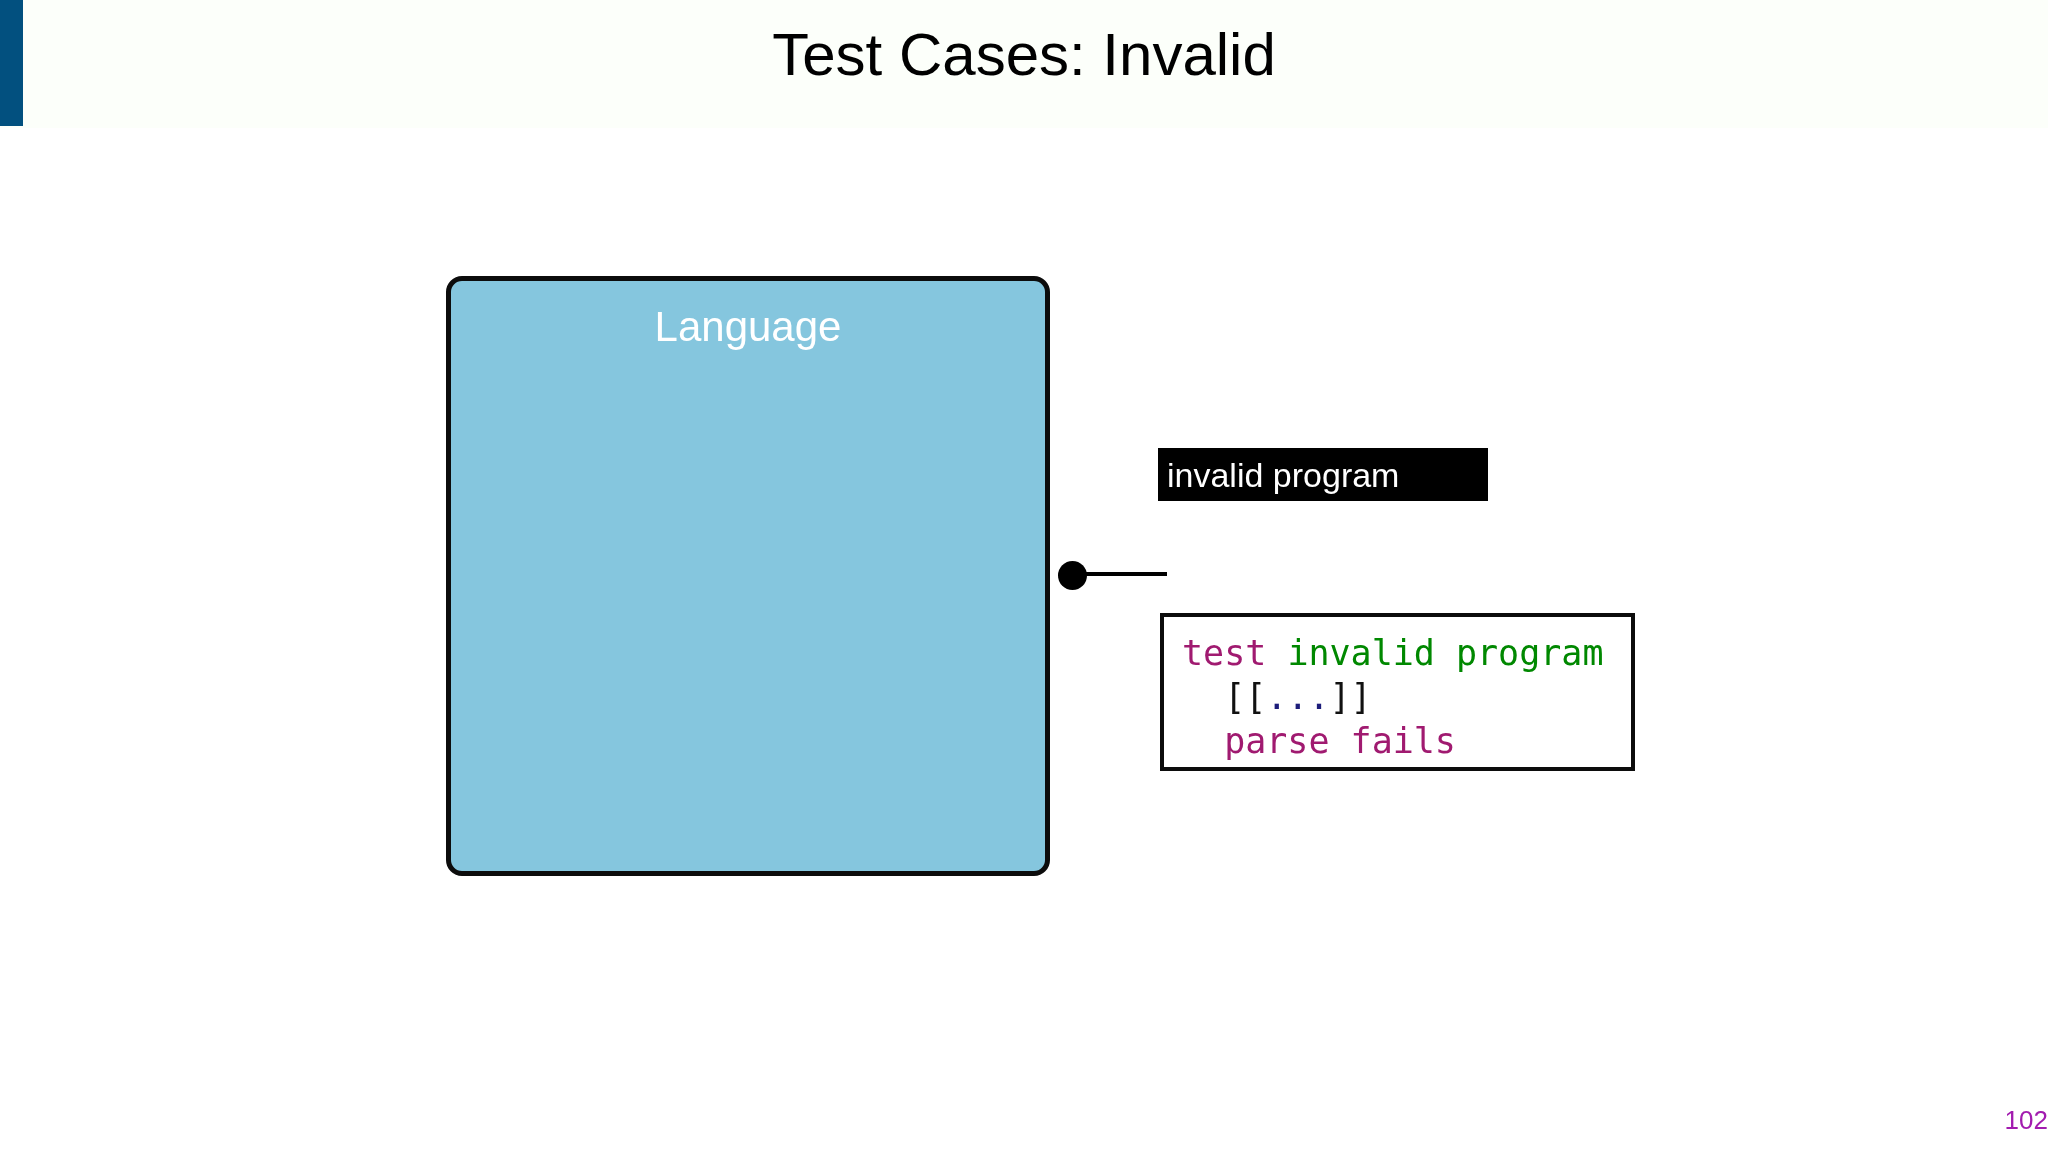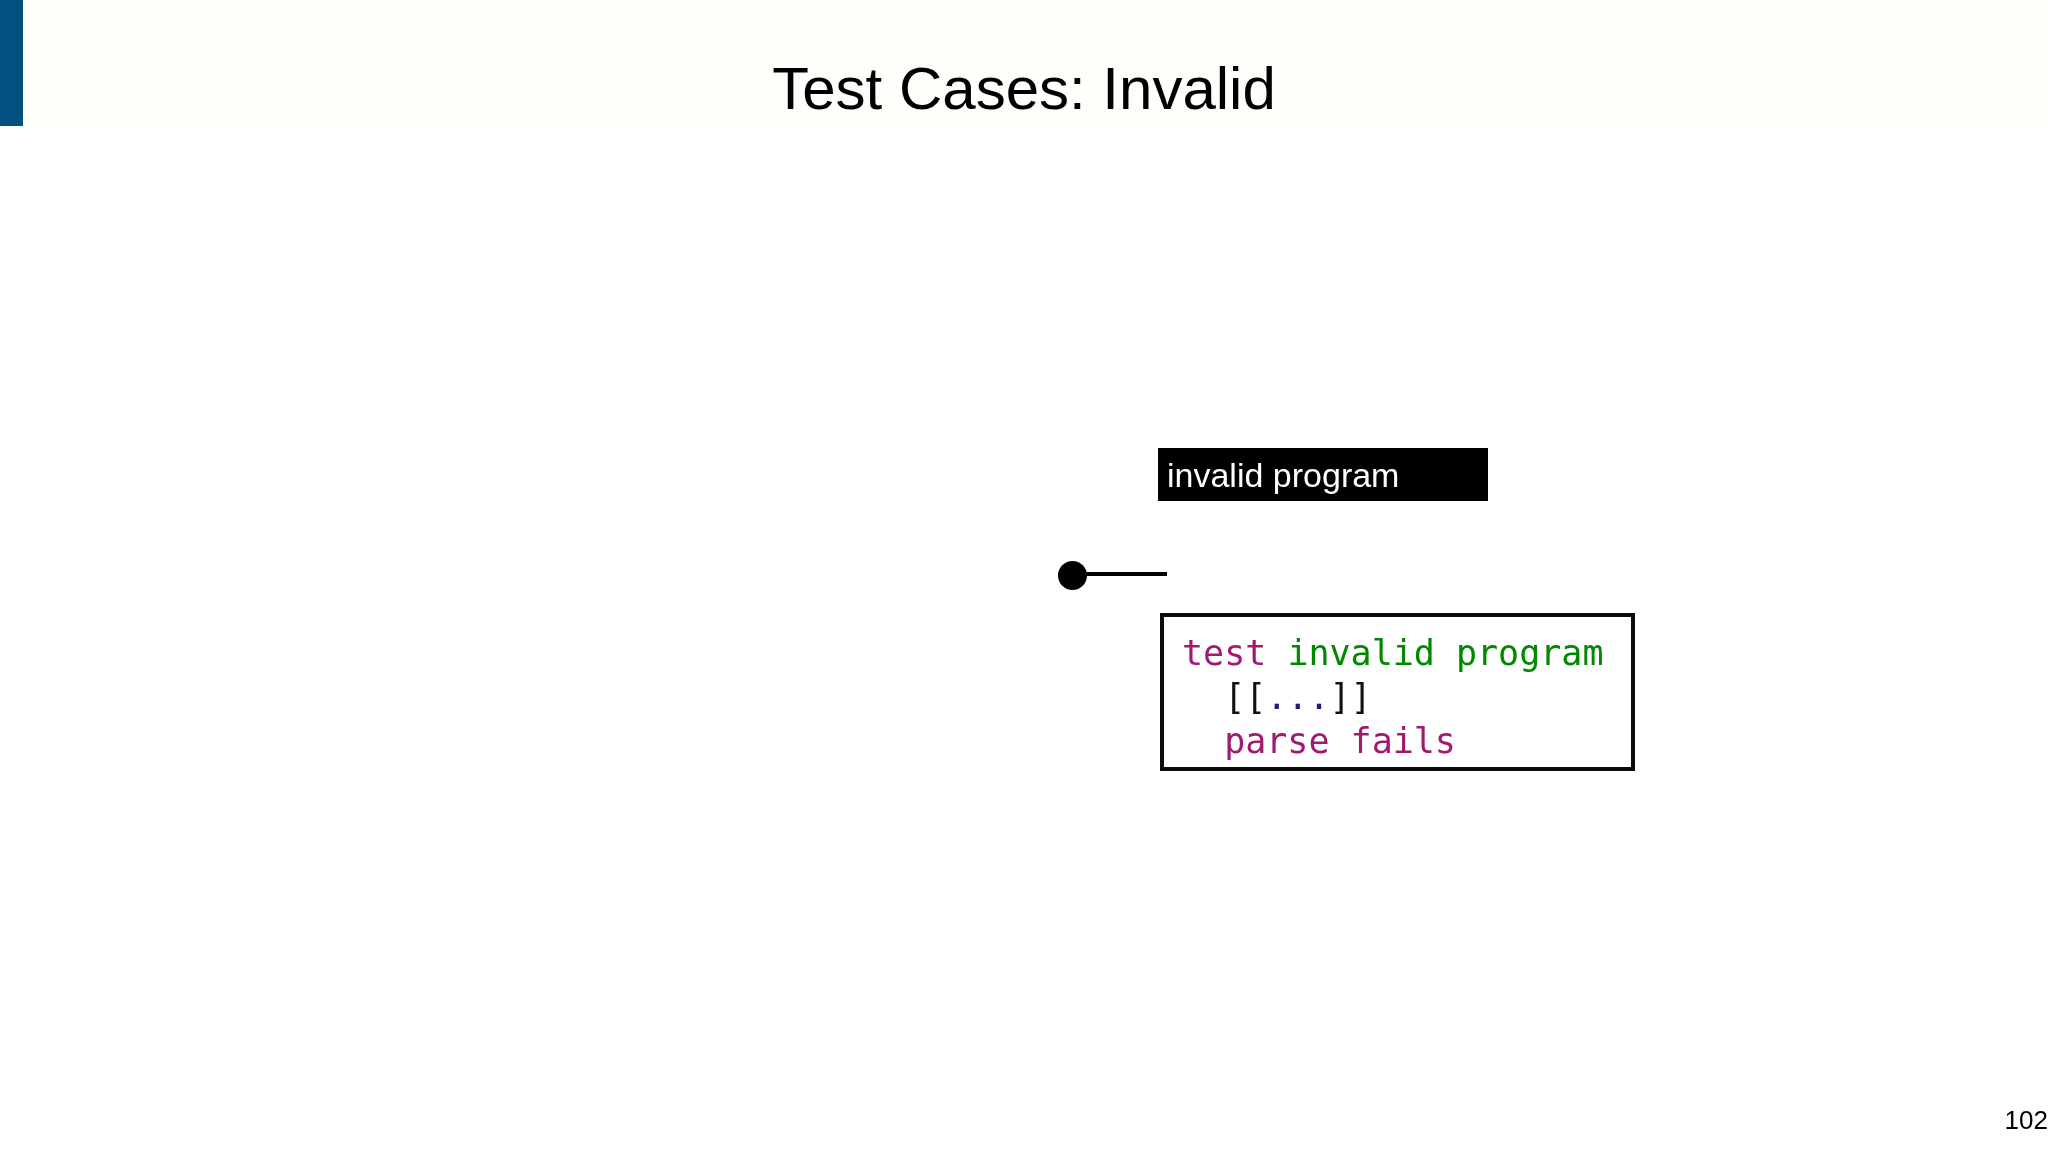--- a/index.html
+++ b/index.html
@@ -36,21 +36,20 @@
     position: absolute;
     left: 0;
     top: 22px;
     width: 2048px;
     text-align: center;
     font-size: 60px;
     font-weight: 400;
     color: #000000;
     letter-spacing: 0px;
     line-height: 1.1;
-    margin-top: 34px;
   }
 
   
   .canvas {
     position: absolute;
     left: 0;
     top: 128px;
     width: 2048px;
     height: 1024px;
   }
@@ -135,33 +134,36 @@
     line-height: 1.26;
     white-space: pre;
   }
 
   
   .page-num {
     position: absolute;
     right: 0px;
     bottom: 16px;
     font-size: 26px;
-    color: #000000;
+    color: #a21caf;
   }
 </style>
 </head>
 <body>
 
 <div class="header-band">
   <div class="accent-bar"></div>
 </div>
 <div class="slide-title">Test Cases: Invalid</div>
 
 <div class="canvas">
 
+  <div class="lang-box">
+    <div class="lang-label">Language</div>
+  </div>
 
   <div class="conn-dot"></div>
   <div class="conn-line"></div>
 
   <div class="callout">
     <div class="callout-text">invalid program</div>
   </div>
 
   <div class="code-box">
     <div class="code-body" id="code-snippet"><div><span style="color: rgb(160, 26, 112);">test</span><span style="color: rgb(17, 17, 17);"> </span><span style="color: rgb(0, 136, 0);">invalid program</span></div><div><span style="color: rgb(17, 17, 17);">  [[</span><span style="color: rgb(29, 29, 122);">...</span><span style="color: rgb(17, 17, 17);">]]</span></div><div><span style="color: rgb(160, 26, 112);">  parse fails</span></div></div>

